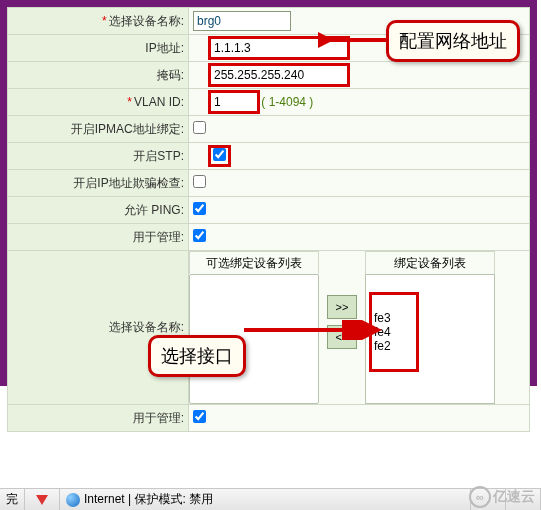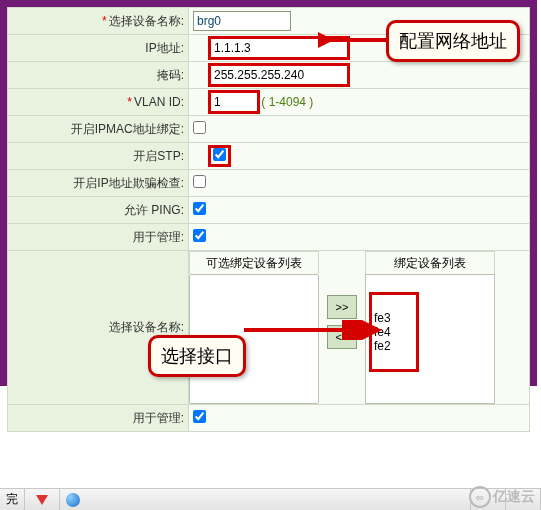--- a/index.html
+++ b/index.html
@@ -283,16 +283,17 @@
     <span>亿速云</span>
 </div>
 
 <div class="statusbar">
   <div class="sb-cell">完</div>
   <div class="sb-cell" style="flex:0 0 22px; justify-content:center">
     <span class="shield"></span>
   </div>
   <div class="sb-cell" style="flex:1">
     <span class="globe"></span>
+    <span>Internet | 保护模式: 禁用</span>
   </div>
   <div class="sb-cell" style="flex:0 0 22px"></div>
   <div class="sb-cell" style="flex:0 0 22px"></div>
 </div>
 
 </body></html>

